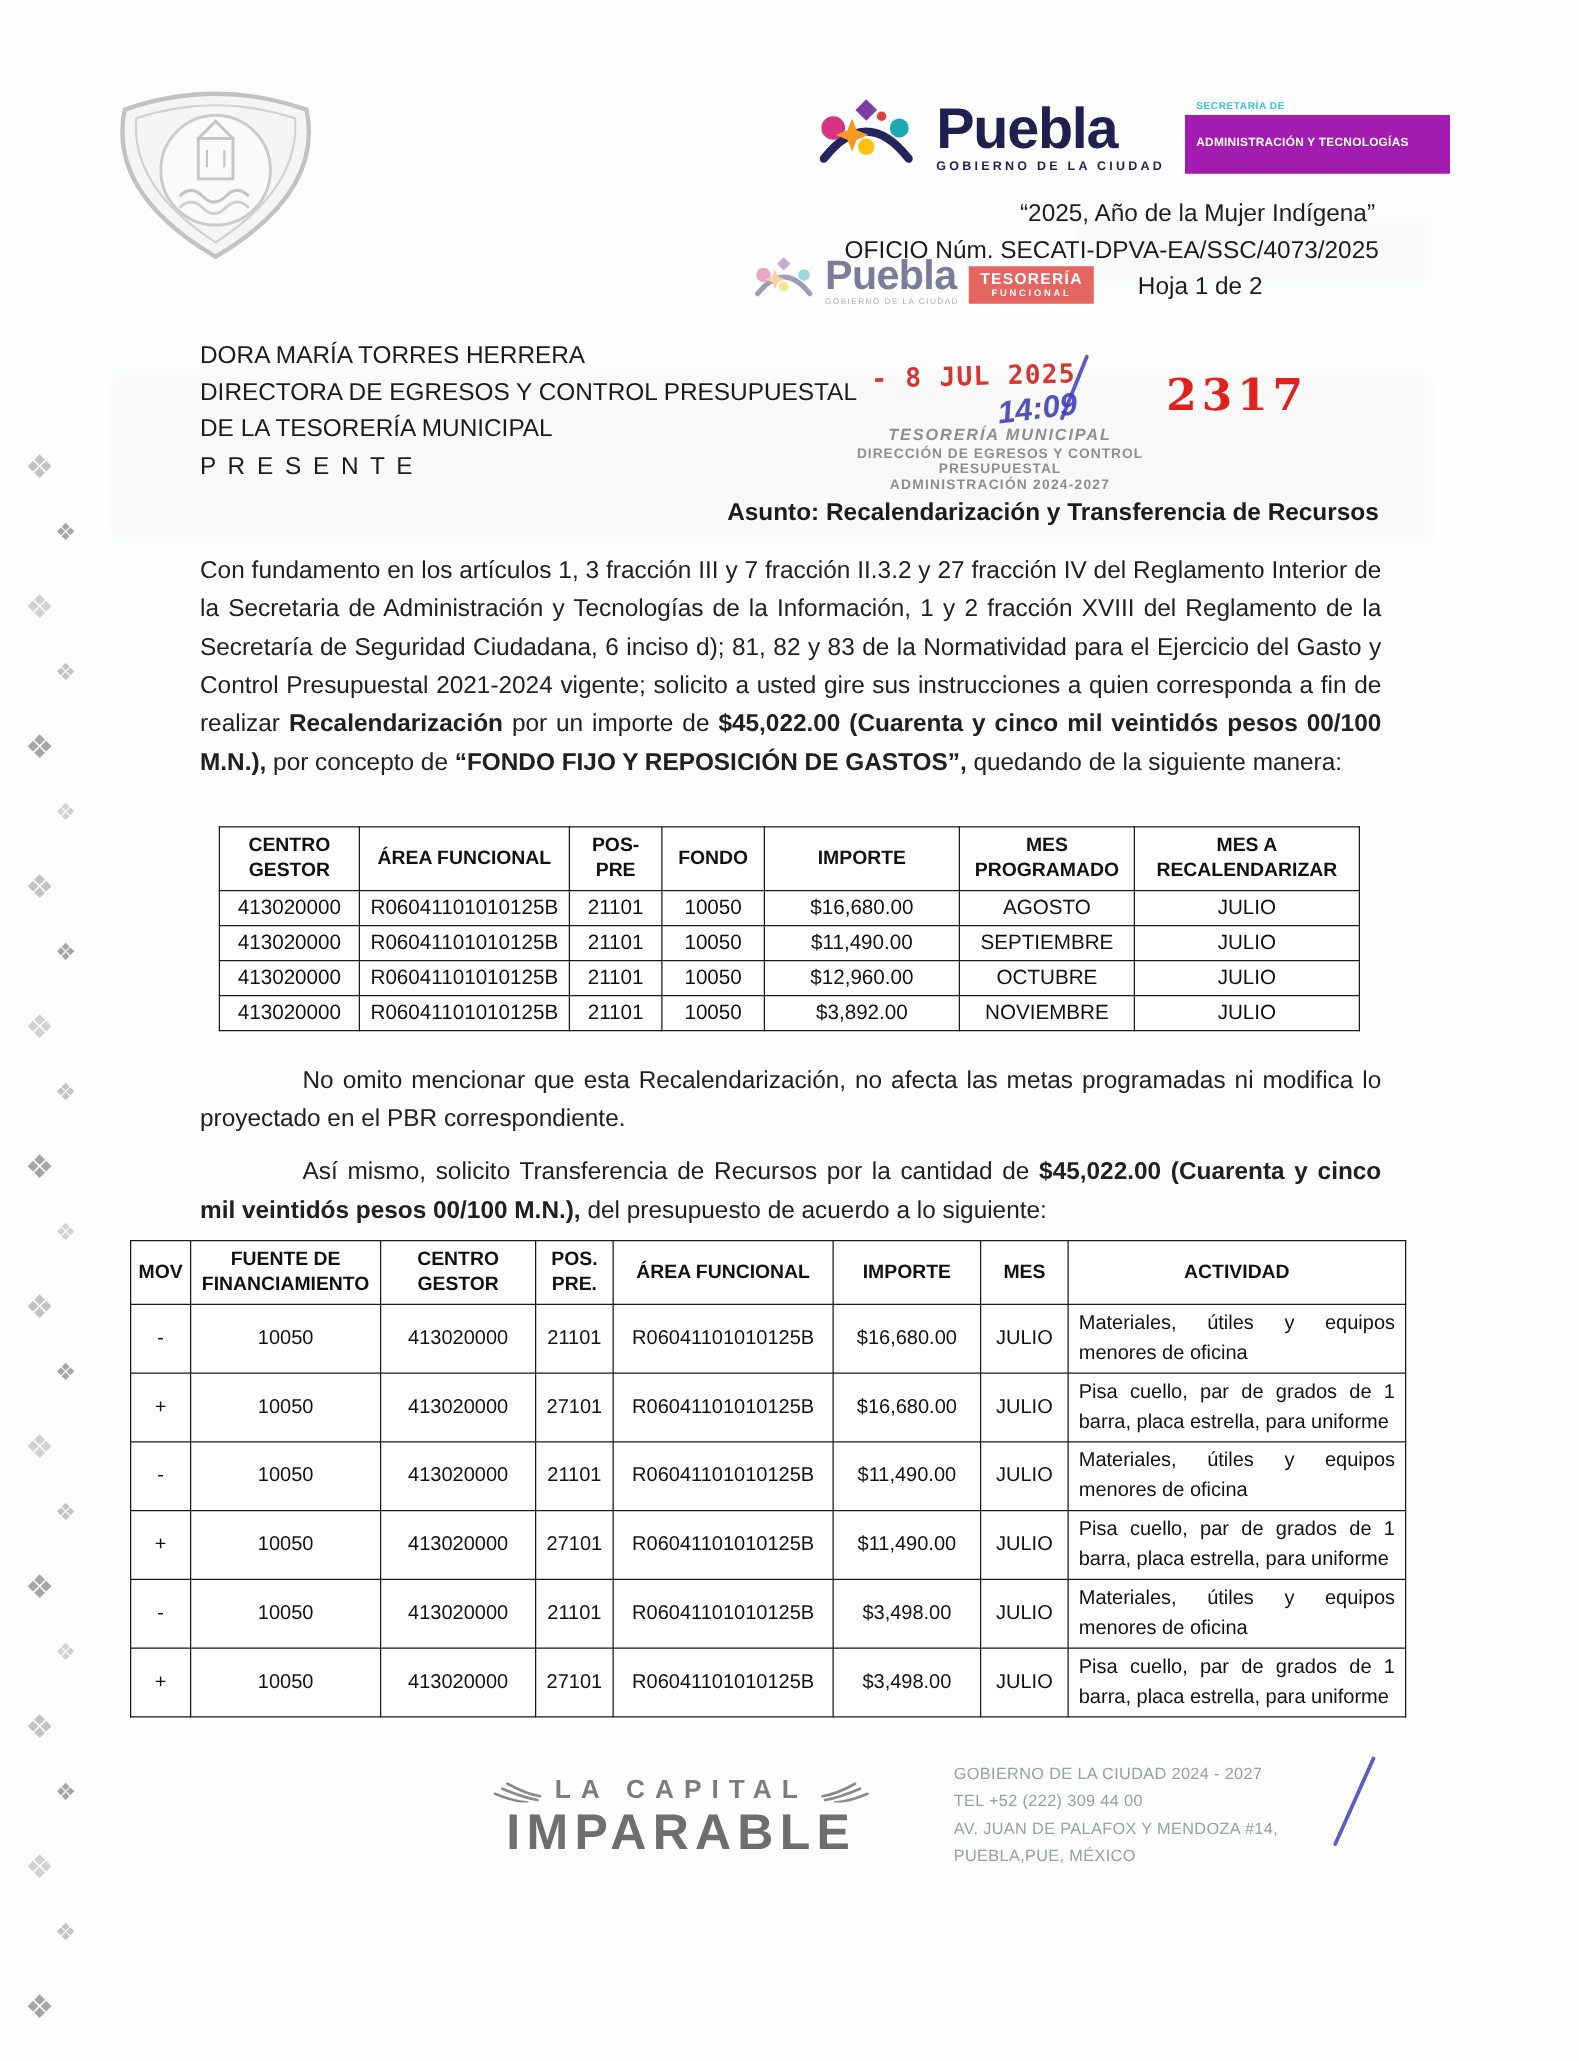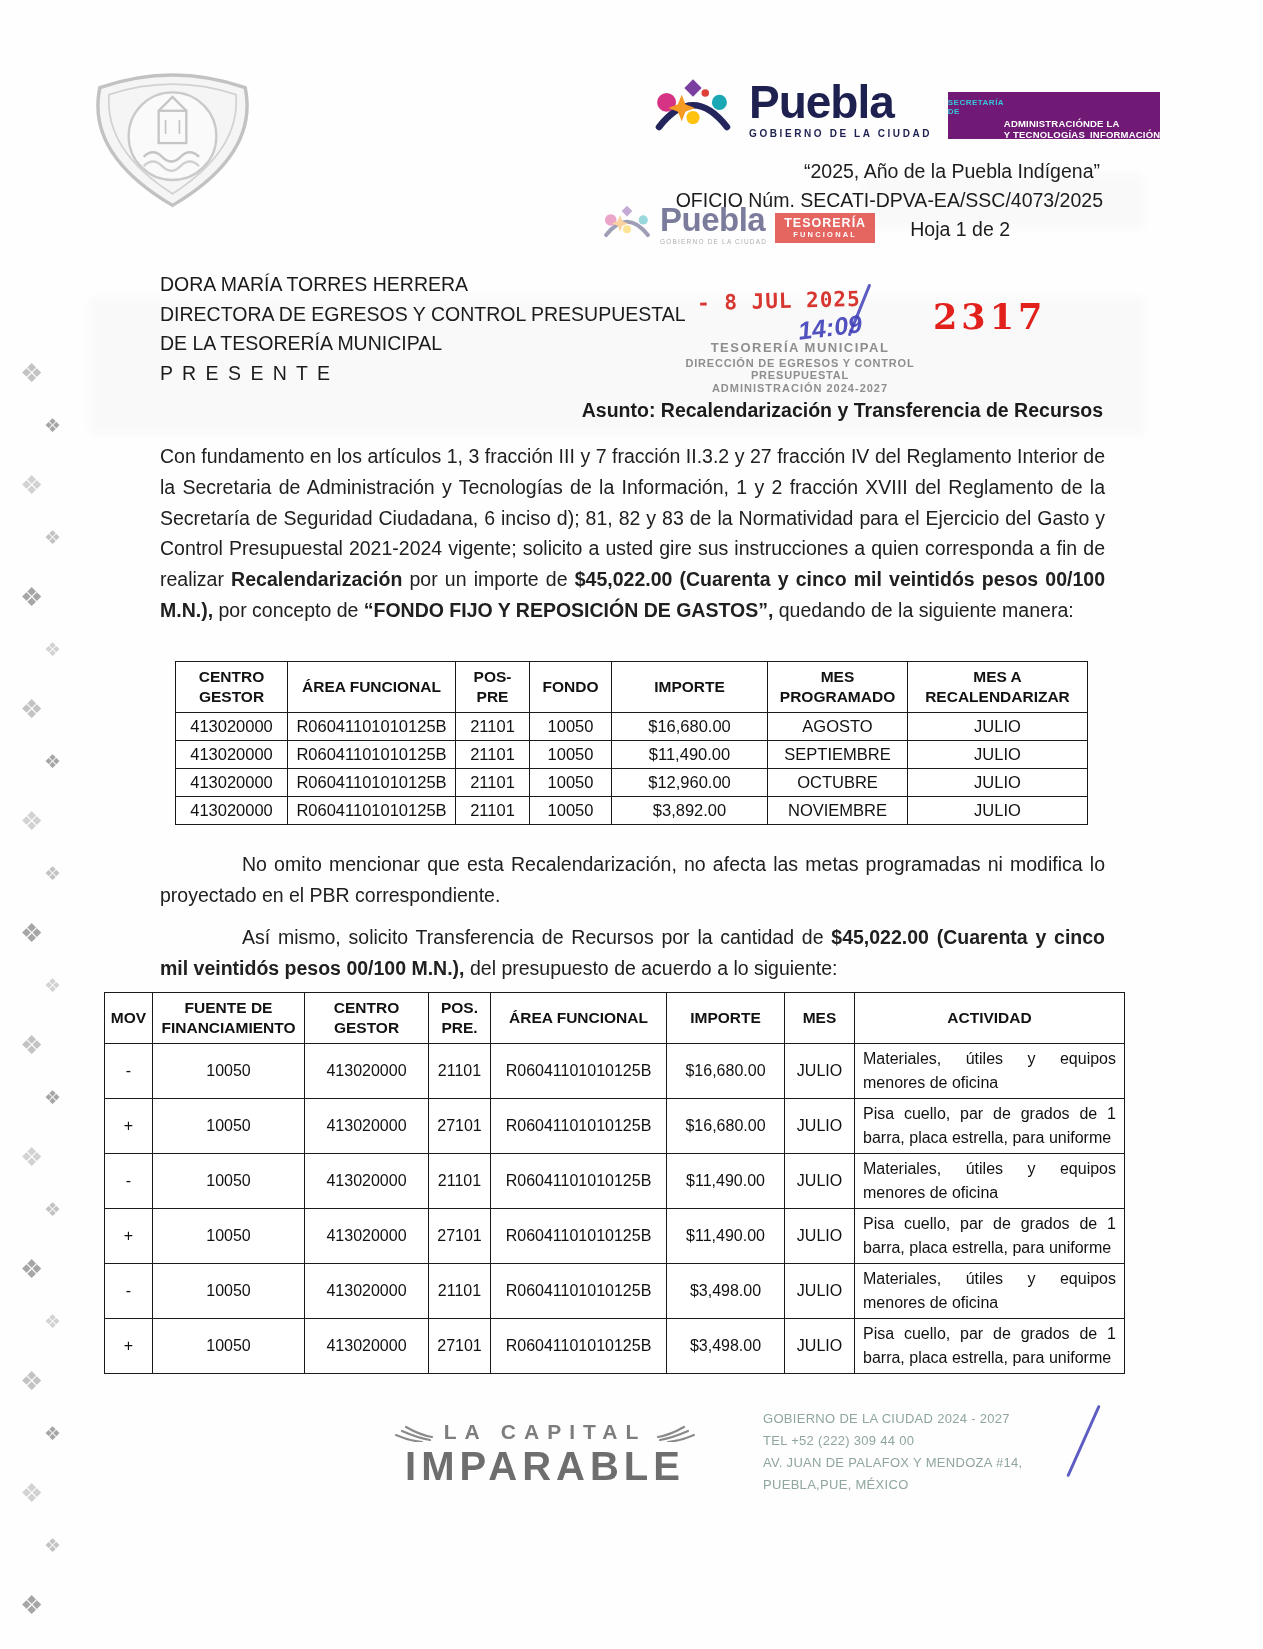--- a/index.html
+++ b/index.html
@@ -16,22 +16,22 @@
 
   
   .crest { position:absolute; left:85px; top:60px; opacity:.6; }
 
   
   .brand { position:absolute; left:645px; top:76px; display:flex; align-items:center; gap:8px; }
   .brand-text { display:flex; flex-direction:column; }
   .brand-name { font-size:46px; font-weight:bold; color:#1e2150; letter-spacing:-1px; line-height:1; }
   .brand-sub { font-size:10px; font-weight:bold; letter-spacing:2.6px; color:#1e2150; margin-top:3px; }
 
-  .secbox { position:absolute; left:948px; top:92px; width:212px; height:47px; background:#701a75;
-            padding:6px 9px; display:flex; justify-content:center; }
+  .secbox { position:absolute; left:948px; top:92px; width:212px; height:47px; background:#a21caf;
+            padding:6px 9px; display:flex; flex-direction:column; justify-content:center; }
   .secbox .l1 { color:#36c6d9; font-size:8px; font-weight:bold; letter-spacing:.5px; }
   .secbox .l2, .secbox .l3 { color:#ffffff; font-size:9.5px; font-weight:bold; letter-spacing:.2px;margin-top:20px; }
 
   .legend { position:absolute; right:163px; top:160px; font-size:19.5px; color:#1c1c1c; }
   .oficio { position:absolute; right:160px; top:189px; font-size:19.5px; color:#1c1c1c; }
   .hoja   { position:absolute; right:253px; top:218px; font-size:19.5px; color:#1c1c1c; }
 
   
   .treasury { position:absolute; left:598px; top:202px; display:flex; align-items:center; opacity:.8; }
   .treasury .t-icon { opacity:.55; }
@@ -50,21 +50,21 @@
   .stamp-date { position:absolute; left:697px; top:289px; font-family:"DejaVu Sans Mono", monospace;
                 font-size:21px; font-weight:bold; color:#d5261f; letter-spacing:1px; transform:rotate(-1.5deg); opacity:.92; }
   .stamp-time { position:absolute; left:798px; top:313px; font-size:25px; font-weight:bold; font-style:italic;
                 color:#4040b8; transform:rotate(-7deg); opacity:.9; }
   .pen-stroke { position:absolute; width:3px; background:#4040b8; border-radius:2px; opacity:.85; }
   .stroke-a { left:858px; top:282px; height:56px; transform:rotate(22deg); }
   .stroke-b { left:1082px; top:1402px; height:78px; transform:rotate(24deg); }
   .folio { position:absolute; left:933px; top:296px; font-family:"DejaVu Serif", serif; font-size:35px;
            font-weight:bold; color:#e3211c; letter-spacing:4px; }
   .stamp-office { position:absolute; left:658px; top:340px; width:284px; text-align:center; color:#8e8e8e; font-weight:bold; }
-  .stamp-office .o1 { font-size:13px; letter-spacing:1.5px; }
+  .stamp-office .o1 { font-size:13px; letter-spacing:1.5px;font-style:italic; }
   .stamp-office .o2 { font-size:11px; letter-spacing:.8px; margin-top:2px; }
   .stamp-office .o3 { font-size:11px; letter-spacing:.8px; }
   .stamp-office .o4 { font-size:11px; letter-spacing:1px; margin-top:1px; }
 
   .subject { position:absolute; right:160px; top:399px; font-size:19.5px; font-weight:bold; color:#1b1b1b; }
 
   
   .body-text { position:absolute; left:160px; width:945px; font-size:19.5px; line-height:30.8px;
                text-align:justify; color:#202020; }
   .p1 { top:441px; }
@@ -152,21 +152,21 @@
       <div class="brand-sub">GOBIERNO DE LA CIUDAD</div>
     </div>
   </div>
 
   <div class="secbox">
     <div class="l1">SECRETARÍA DE</div>
     <div class="l2">ADMINISTRACIÓN Y TECNOLOGÍAS</div>
     <div class="l3">DE LA INFORMACIÓN</div>
   </div>
 
-  <div class="legend">“2025, Año de la Puebla Indígena”</div>
+  <div class="legend">“2025, Año de la Mujer Indígena”</div>
   <div class="oficio">OFICIO Núm. SECATI-DPVA-EA/SSC/4073/2025</div>
   <div class="hoja">Hoja 1 de 2</div>
 
   <div class="treasury">
     <svg class="t-icon" width="58" height="44" viewBox="0 0 100 70">
       <path d="M14,54 Q50,8 86,54" fill="none" stroke="#23255c" stroke-width="7" stroke-linecap="round"></path>
       <circle cx="22" cy="28" r="10" fill="#d63384"></circle>
       <rect x="44" y="6" width="13" height="13" fill="#7a3fa0" transform="rotate(45 50 12)"></rect>
       <circle cx="78" cy="28" r="8" fill="#1ba8b5"></circle>
       <circle cx="50" cy="44" r="7" fill="#ffc20e"></circle>

